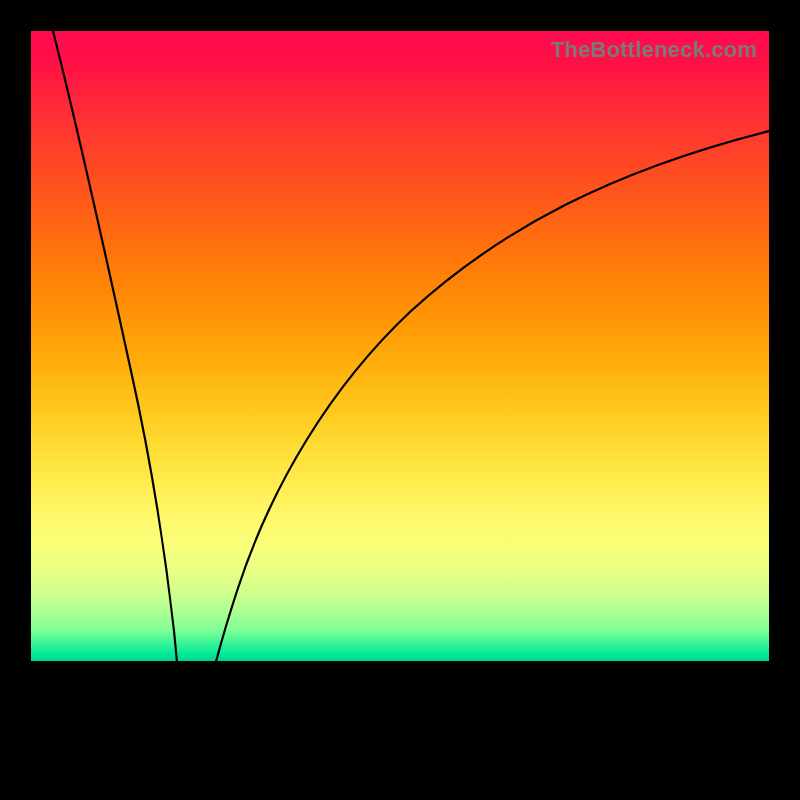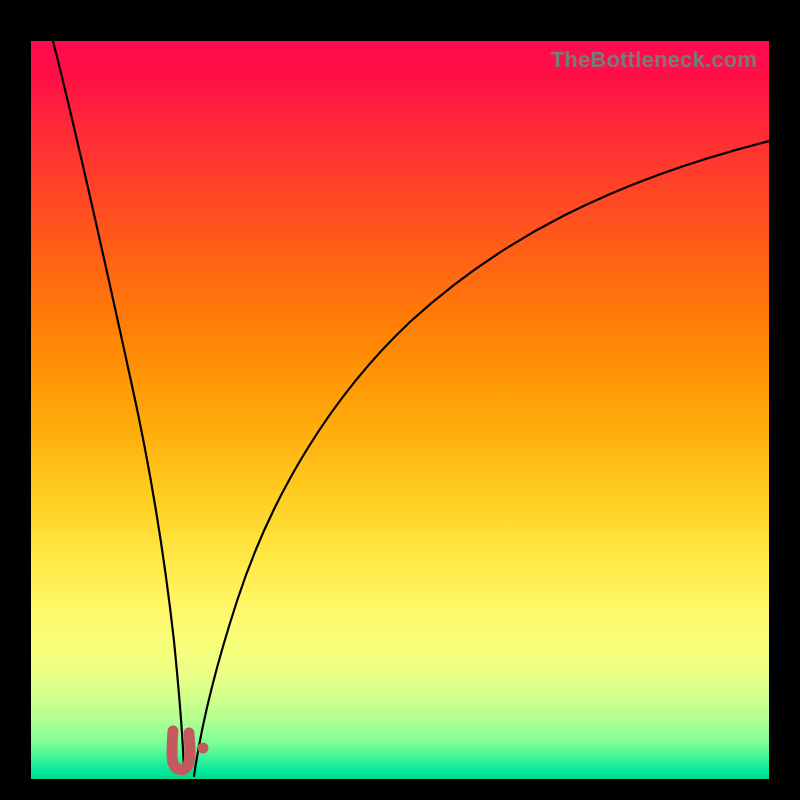--- a/index.html
+++ b/index.html
@@ -14,23 +14,23 @@
     position: absolute;
     top: 0;
     left: 0;
     width: 800px;
     height: 800px;
     background: #000;
   }
   .plot {
     position: absolute;
     left: 31px;
-    top: 41px;
+    top: 31px;
     width: 738px;
-    height: 738px;
+    height: 630px;
     overflow: hidden;
   }
   .gradient {
     position: absolute;
     inset: 0;
     background: linear-gradient(
       to bottom,
       #ff0a4f 0%,
       #ff1045 5%,
       #ff2a37 12%,

